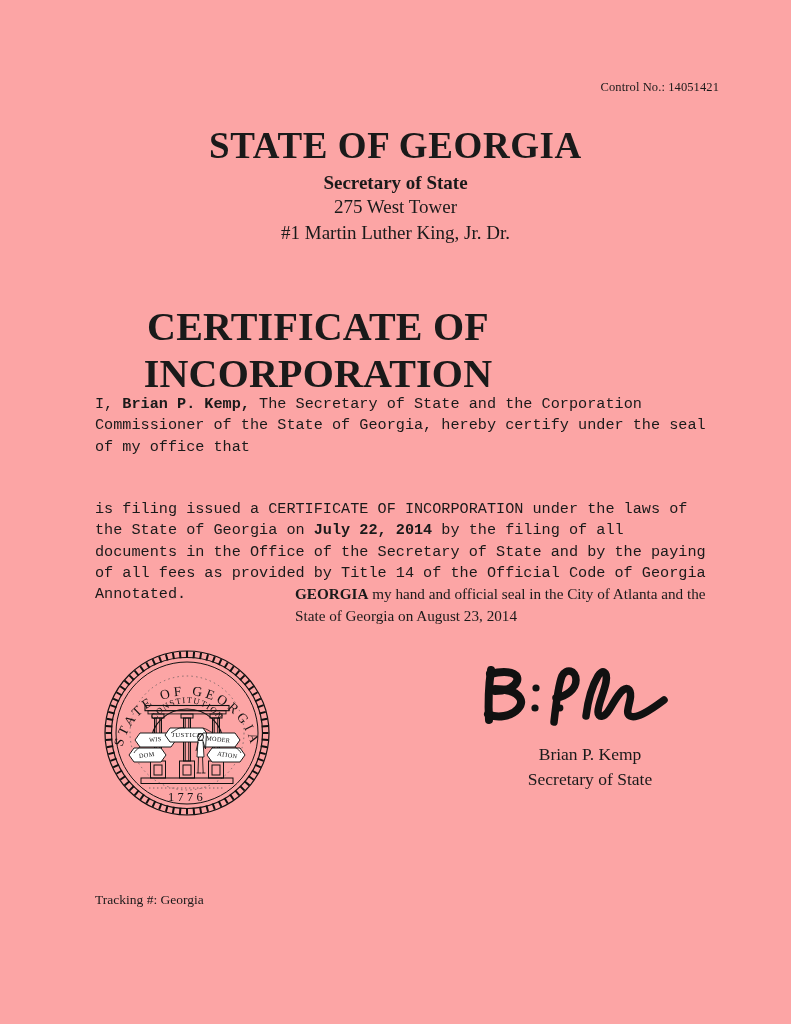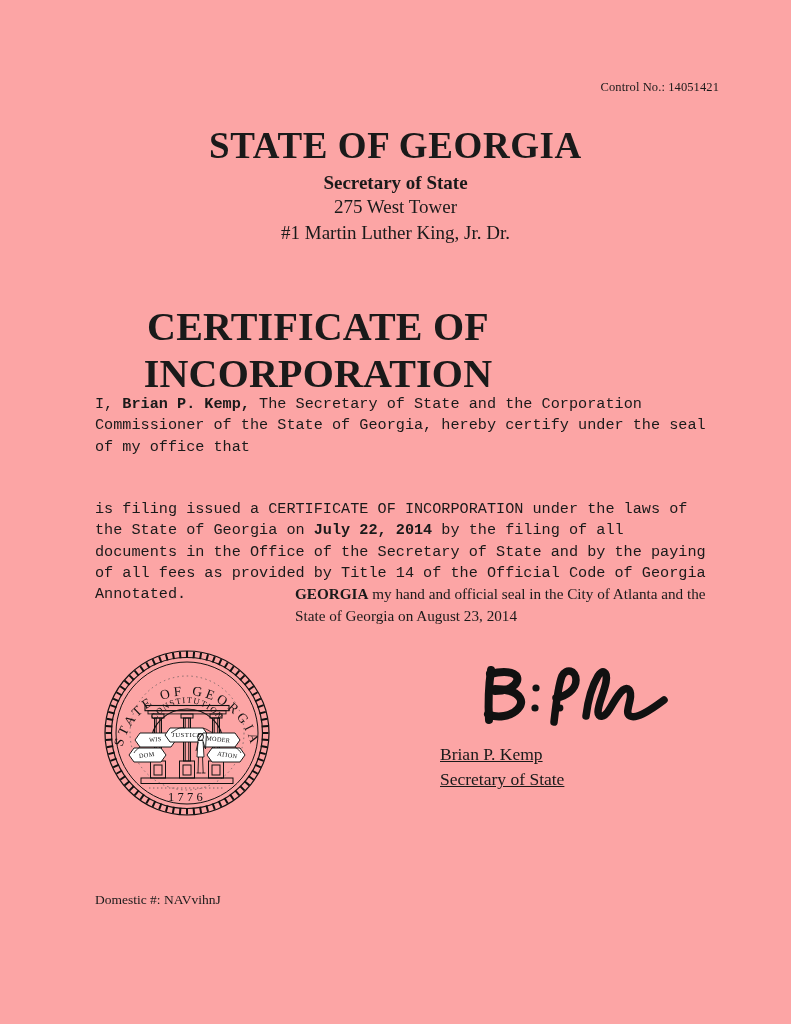--- a/index.html
+++ b/index.html
@@ -125,23 +125,23 @@
     width: 220px;
     height: 86px;
   }
   .signature-wrap svg { display: block; width: 220px; height: 86px; }
 
   .sign-block {
     position: absolute;
     left: 440px;
     top: 742px;
     width: 300px;
+    text-align: center;
     font-size: 17.5px;
     line-height: 1.42;
-    text-decoration: underline;
   }
 
   
   .tracking {
     position: absolute;
     left: 95px;
     top: 892px;
     font-size: 13.5px;
     white-space: nowrap;
   }
@@ -378,15 +378,15 @@
                  C 150,49 148,54 152,56 C 158,59 170,52 186,40" stroke-width="7.5"></path>
       </g>
     </svg>
   </div>
 
   <div class="sign-block">
     <div>Brian P. Kemp</div>
     <div>Secretary of State</div>
   </div>
 
-  <div class="tracking">Domestic #: NAVvihnJ</div>
+  <div class="tracking">Tracking #: Georgia</div>
 
 </div>
 
 </body></html>

